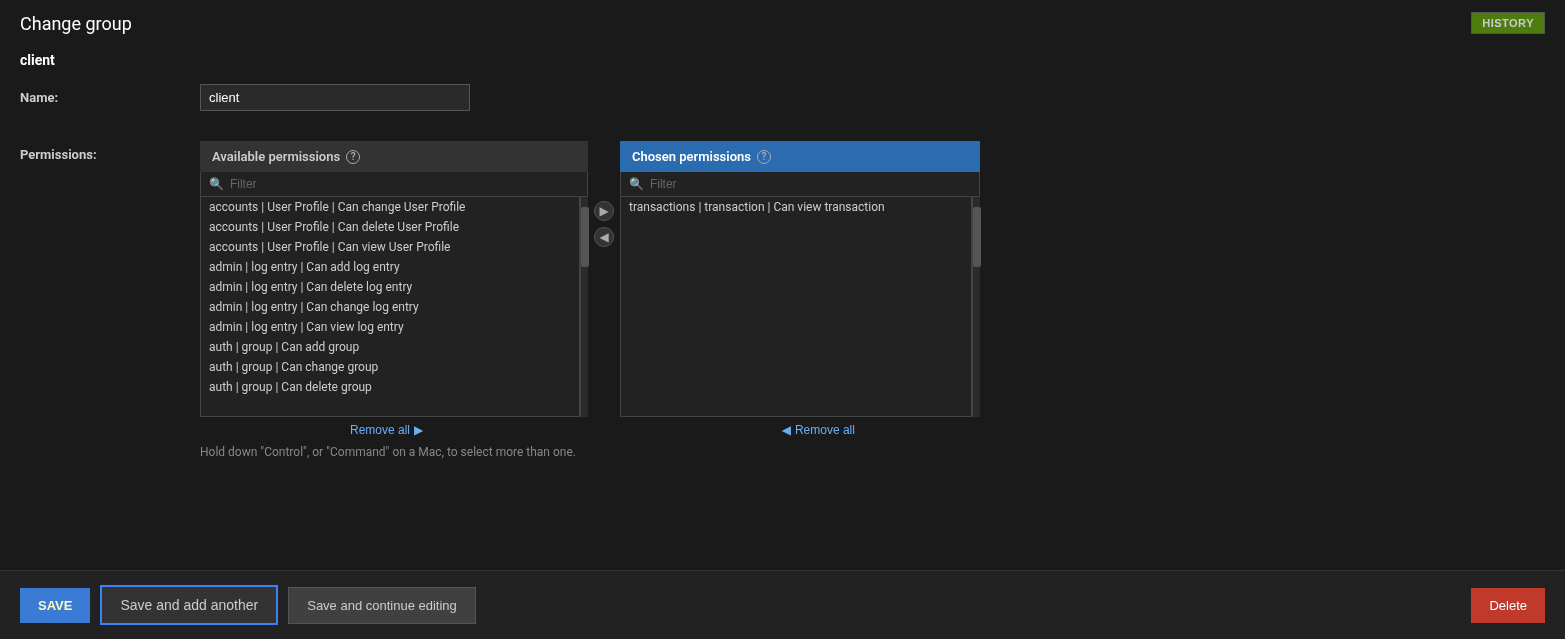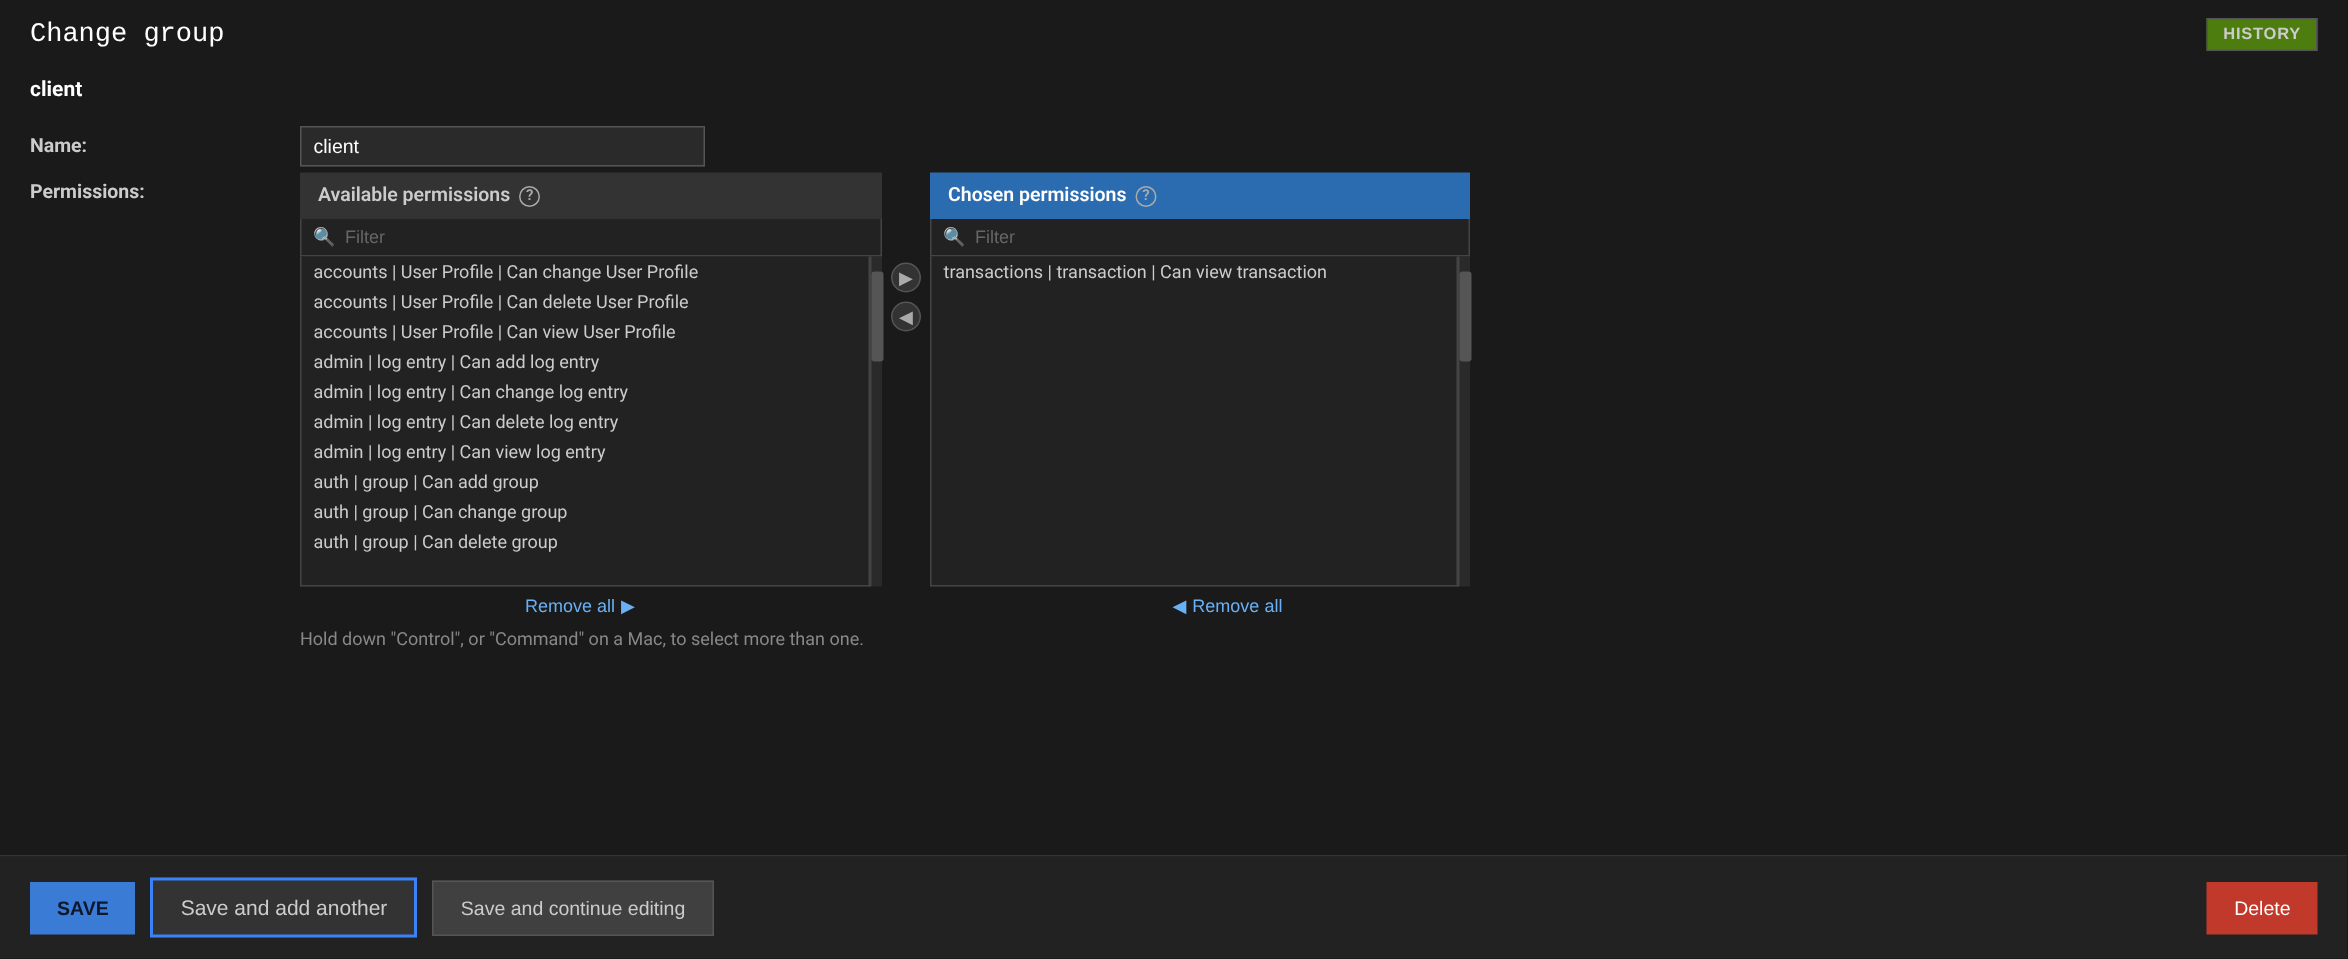--- a/index.html
+++ b/index.html
@@ -19,21 +19,20 @@
       background-color: #1a1a1a;
       padding: 12px 20px 8px 20px;
       display: flex;
       align-items: center;
       justify-content: space-between;
     }
     .page-title {
       color: #fff;
       font-size: 18px;
       font-weight: 400;
-      font-family: Liberation Mono, monospace;
     }
     .history-btn {
       background-color: #4d7c0f;
       color: #ccc;
       border: 1px solid #555;
       padding: 4px 10px;
       font-size: 11px;
       font-weight: bold;
       letter-spacing: 0.5px;
       cursor: pointer;
@@ -45,21 +44,21 @@
     }
     .group-name {
       color: #fff;
       font-size: 14px;
       font-weight: bold;
       margin-bottom: 16px;
     }
     .form-row {
       display: flex;
       align-items: flex-start;
-      margin-bottom: 4px;
+      margin-bottom: 30px;
     }
     .form-label {
       color: #ccc;
       font-size: 13px;
       font-weight: bold;
       width: 180px;
       padding-top: 6px;
       flex-shrink: 0;
     }
     .name-input {
@@ -248,21 +247,21 @@
       align-items: center;
       justify-content: space-between;
     }
     .footer-left {
       display: flex;
       align-items: center;
       gap: 10px;
     }
     .save-btn {
       background-color: #3a7bd5;
-      color: #0f172a;
+      color: #fef9c3;
       border: none;
       padding: 10px 18px;
       font-size: 13px;
       font-weight: bold;
       cursor: pointer;
       text-transform: uppercase;
     }
     .save-add-btn {
       background-color: #333;
       color: #ccc;
@@ -336,22 +335,22 @@
             <div class="filter-row">
               <span class="search-icon-small">🔍</span>
               <input class="filter-input" type="text" placeholder="Filter" style="">
             </div>
             <div class="list-with-scroll">
               <div class="list-box" id="available-list">
                   <div class="list-item">accounts | User Profile | Can change User Profile</div>
                   <div class="list-item">accounts | User Profile | Can delete User Profile</div>
                   <div class="list-item">accounts | User Profile | Can view User Profile</div>
                   <div class="list-item">admin | log entry | Can add log entry</div>
+                  <div class="list-item">admin | log entry | Can delete log entry</div>
                   <div class="list-item">admin | log entry | Can change log entry</div>
-                  <div class="list-item">admin | log entry | Can delete log entry</div>
                   <div class="list-item">admin | log entry | Can view log entry</div>
                   <div class="list-item">auth | group | Can add group</div>
                   <div class="list-item">auth | group | Can change group</div>
                   <div class="list-item">auth | group | Can delete group</div>
                 </div>
               <div class="scroll-track">
                 <div class="scroll-thumb"></div>
               </div>
             </div>
           </div>

